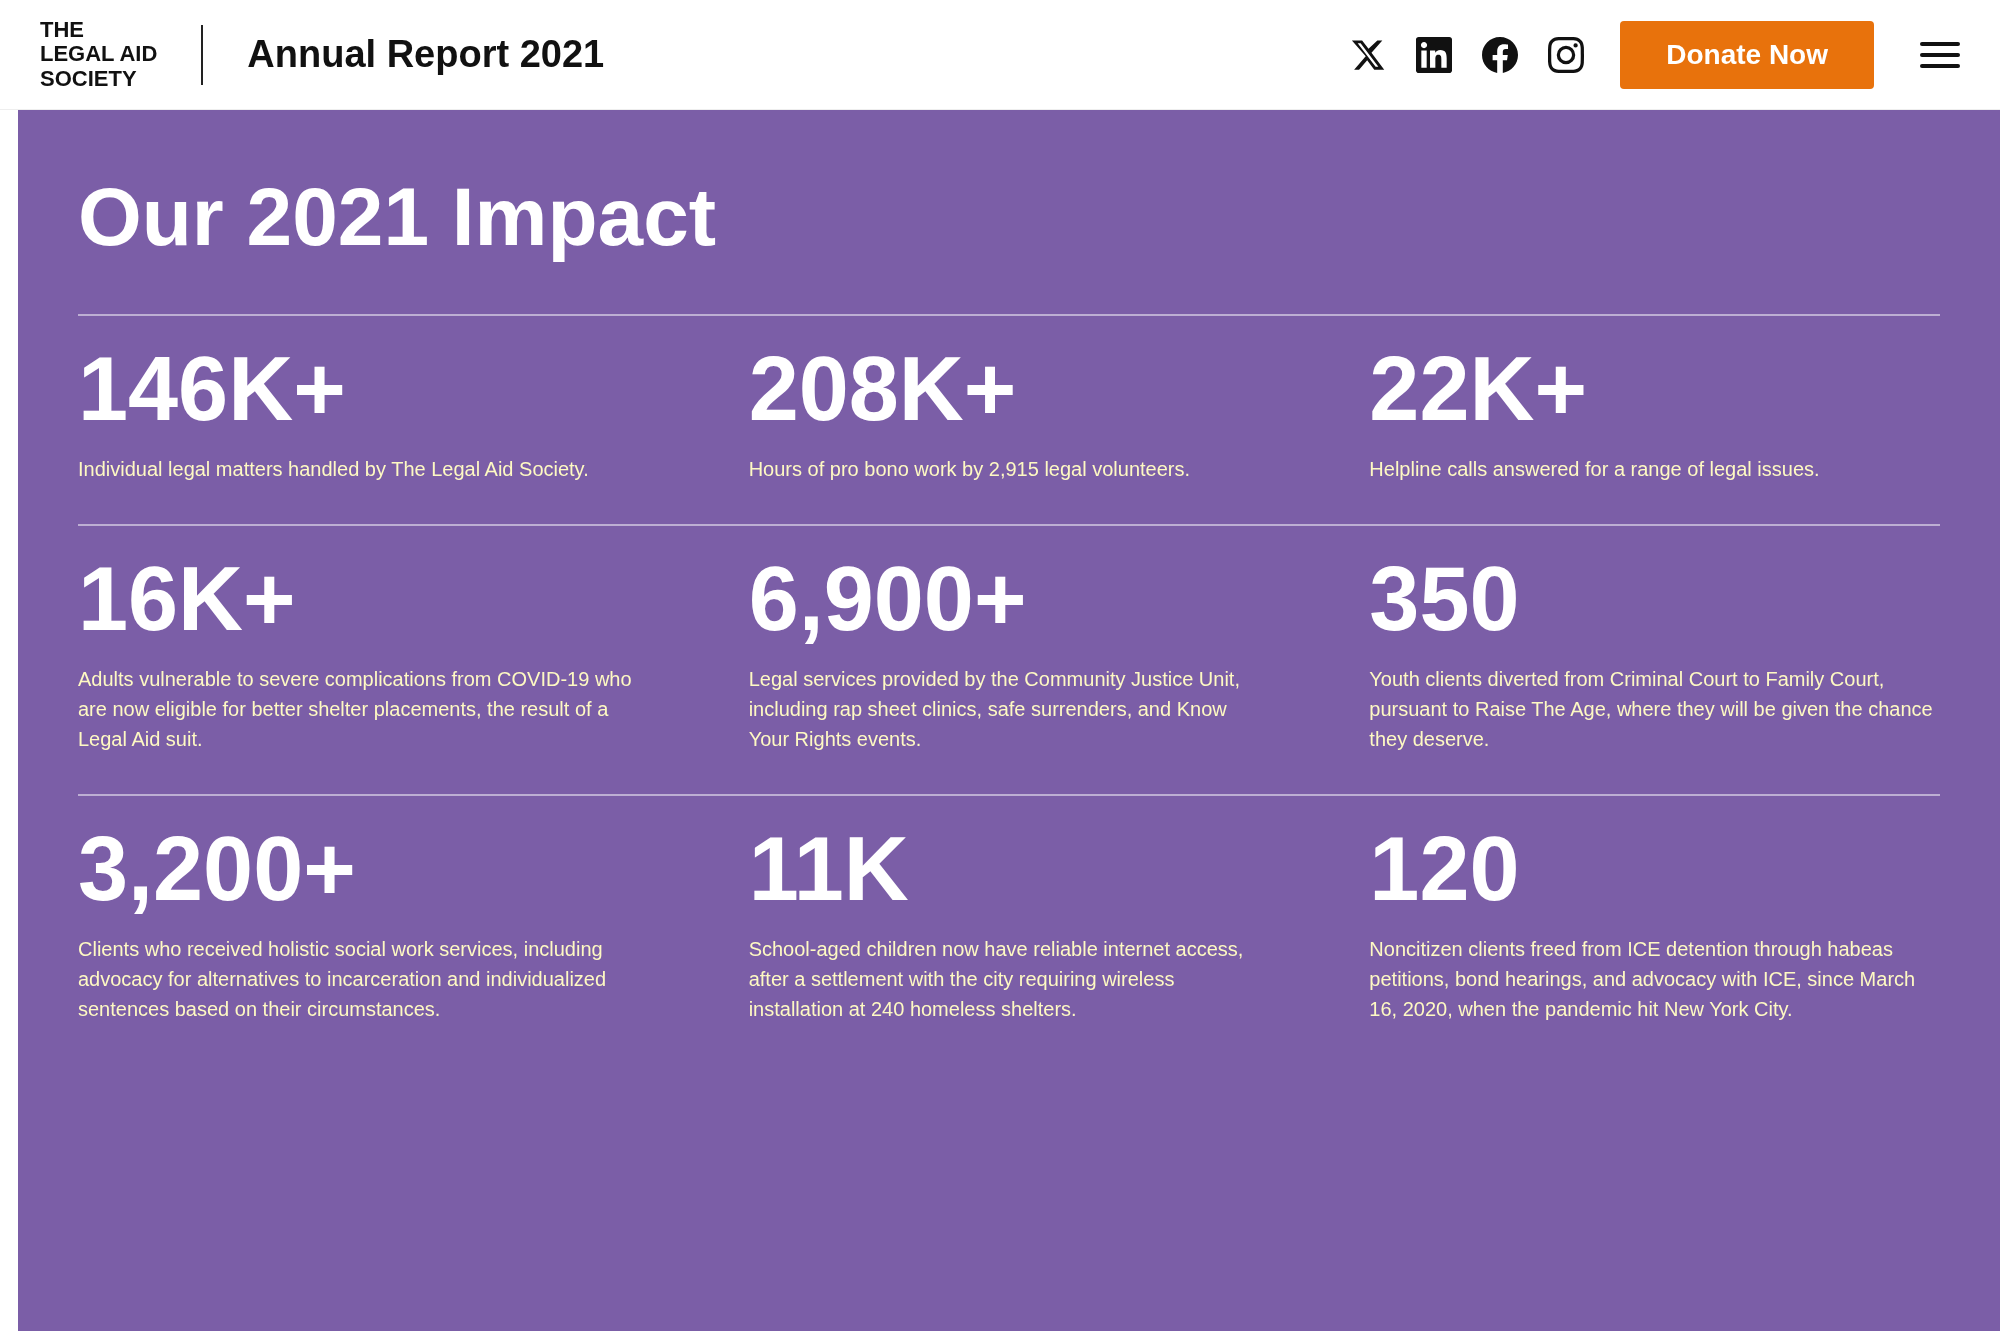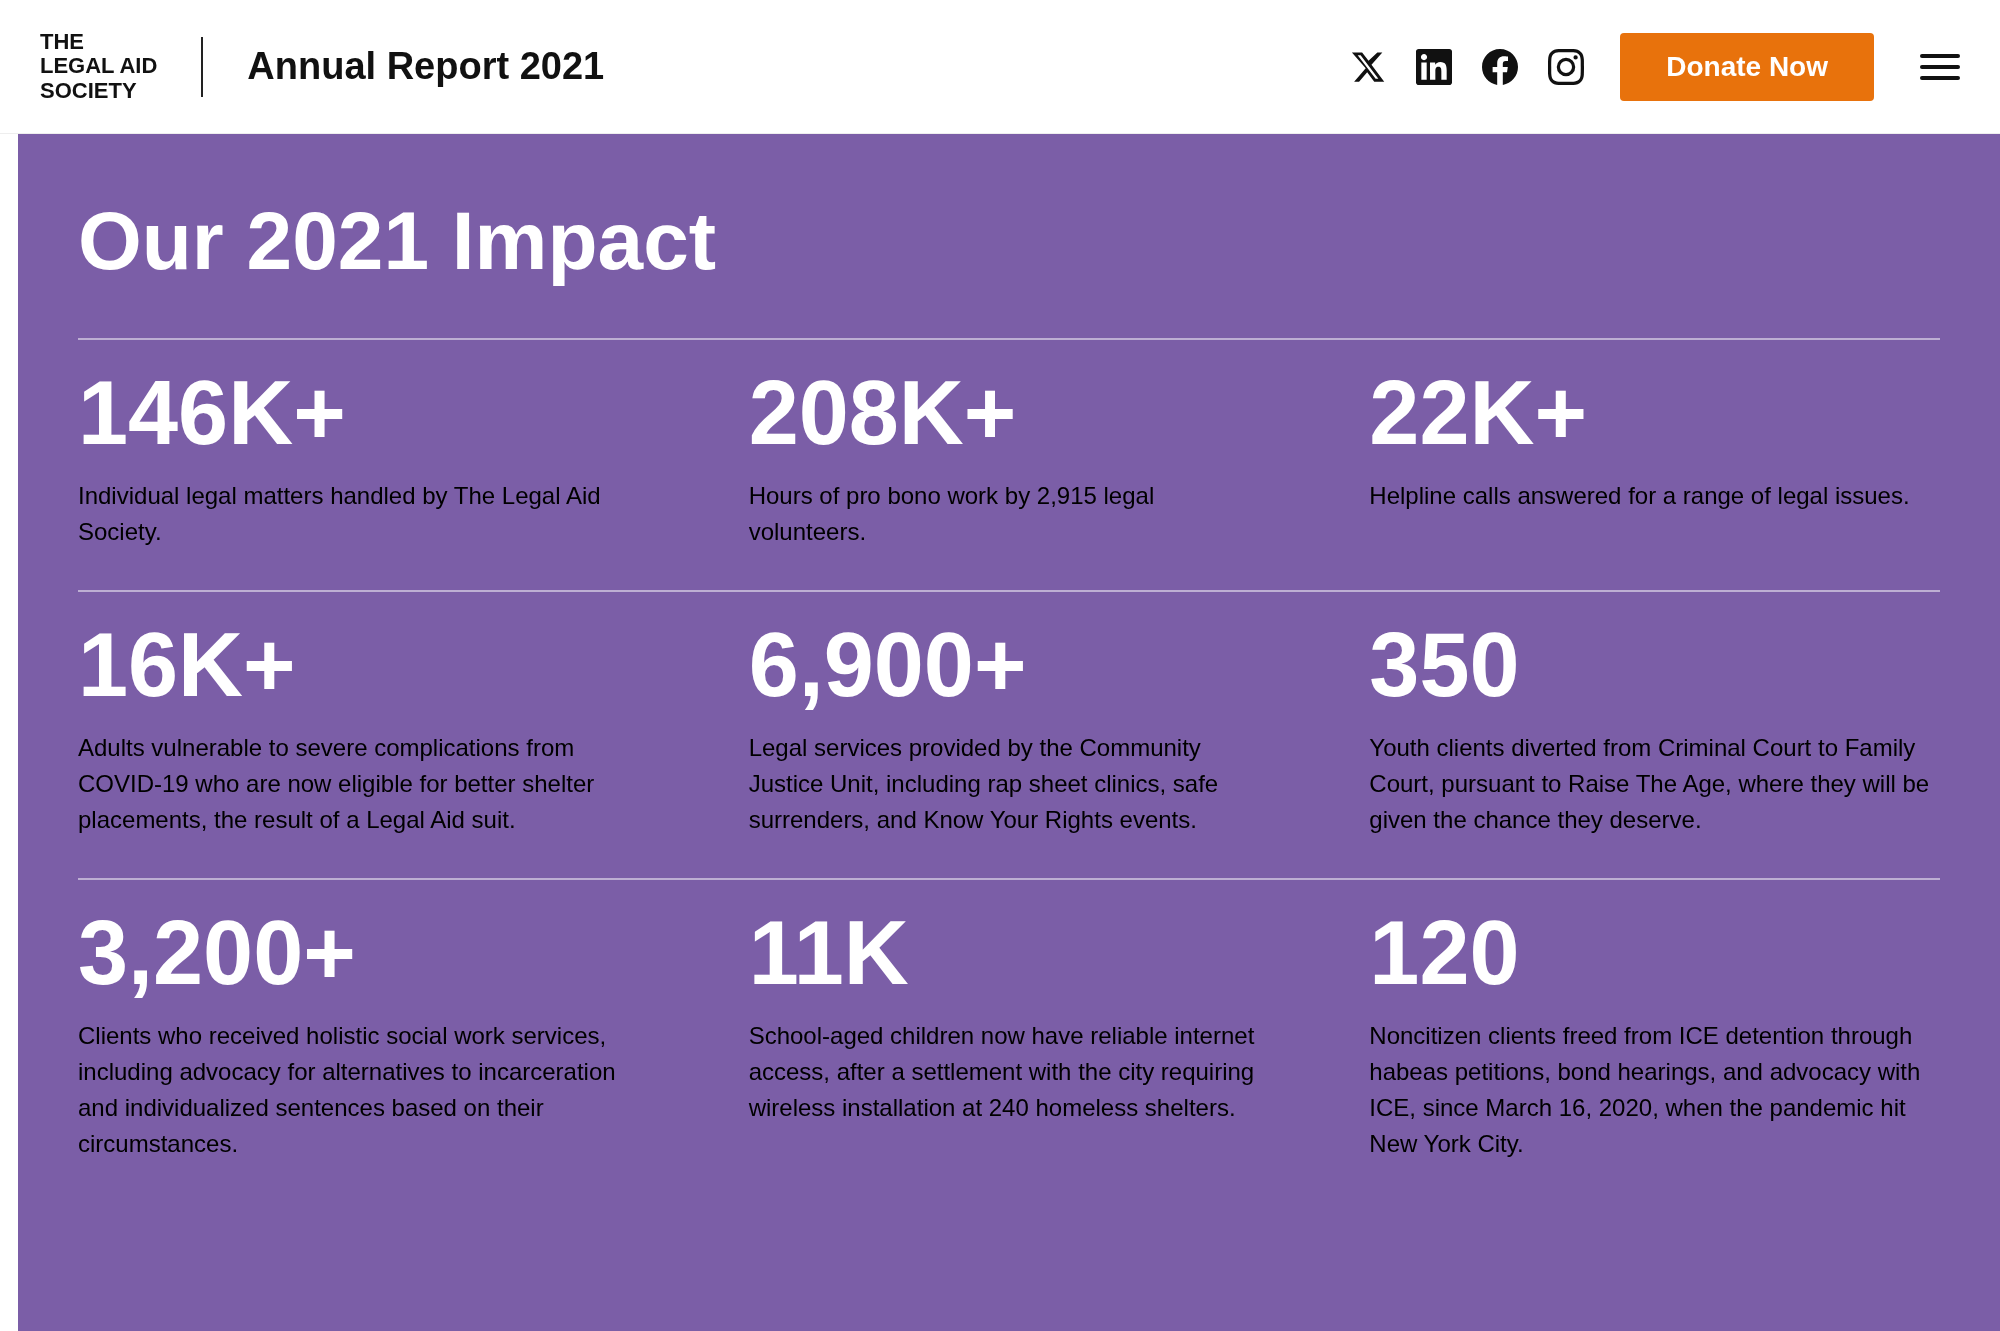--- a/index.html
+++ b/index.html
@@ -13,21 +13,21 @@
       width: 2000px;
       min-height: 1331px;
       background: #fff;
     }
 
     
     .header {
       display: flex;
       align-items: center;
       padding: 0 40px;
-      height: 134px;
+      height: 110px;
       background: #fff;
       border-bottom: 1px solid #eee;
     }
 
     .logo-area {
       display: flex;
       align-items: center;
       gap: 20px;
     }
 
@@ -140,22 +140,22 @@
 
     .stat-number {
       font-size: 90px;
       font-weight: 800;
       color: #fff;
       line-height: 1.0;
       margin-bottom: 20px;
     }
 
     .stat-desc {
-      font-size: 24px;
-      color: #000000;
+      font-size: 20px;
+      color: #fef9c3;
       line-height: 1.5;
       font-weight: 400;
     }
   </style>
 </head>
 <body>
 
 <header class="header">
   <div class="logo-area">
     <div class="logo-text">

